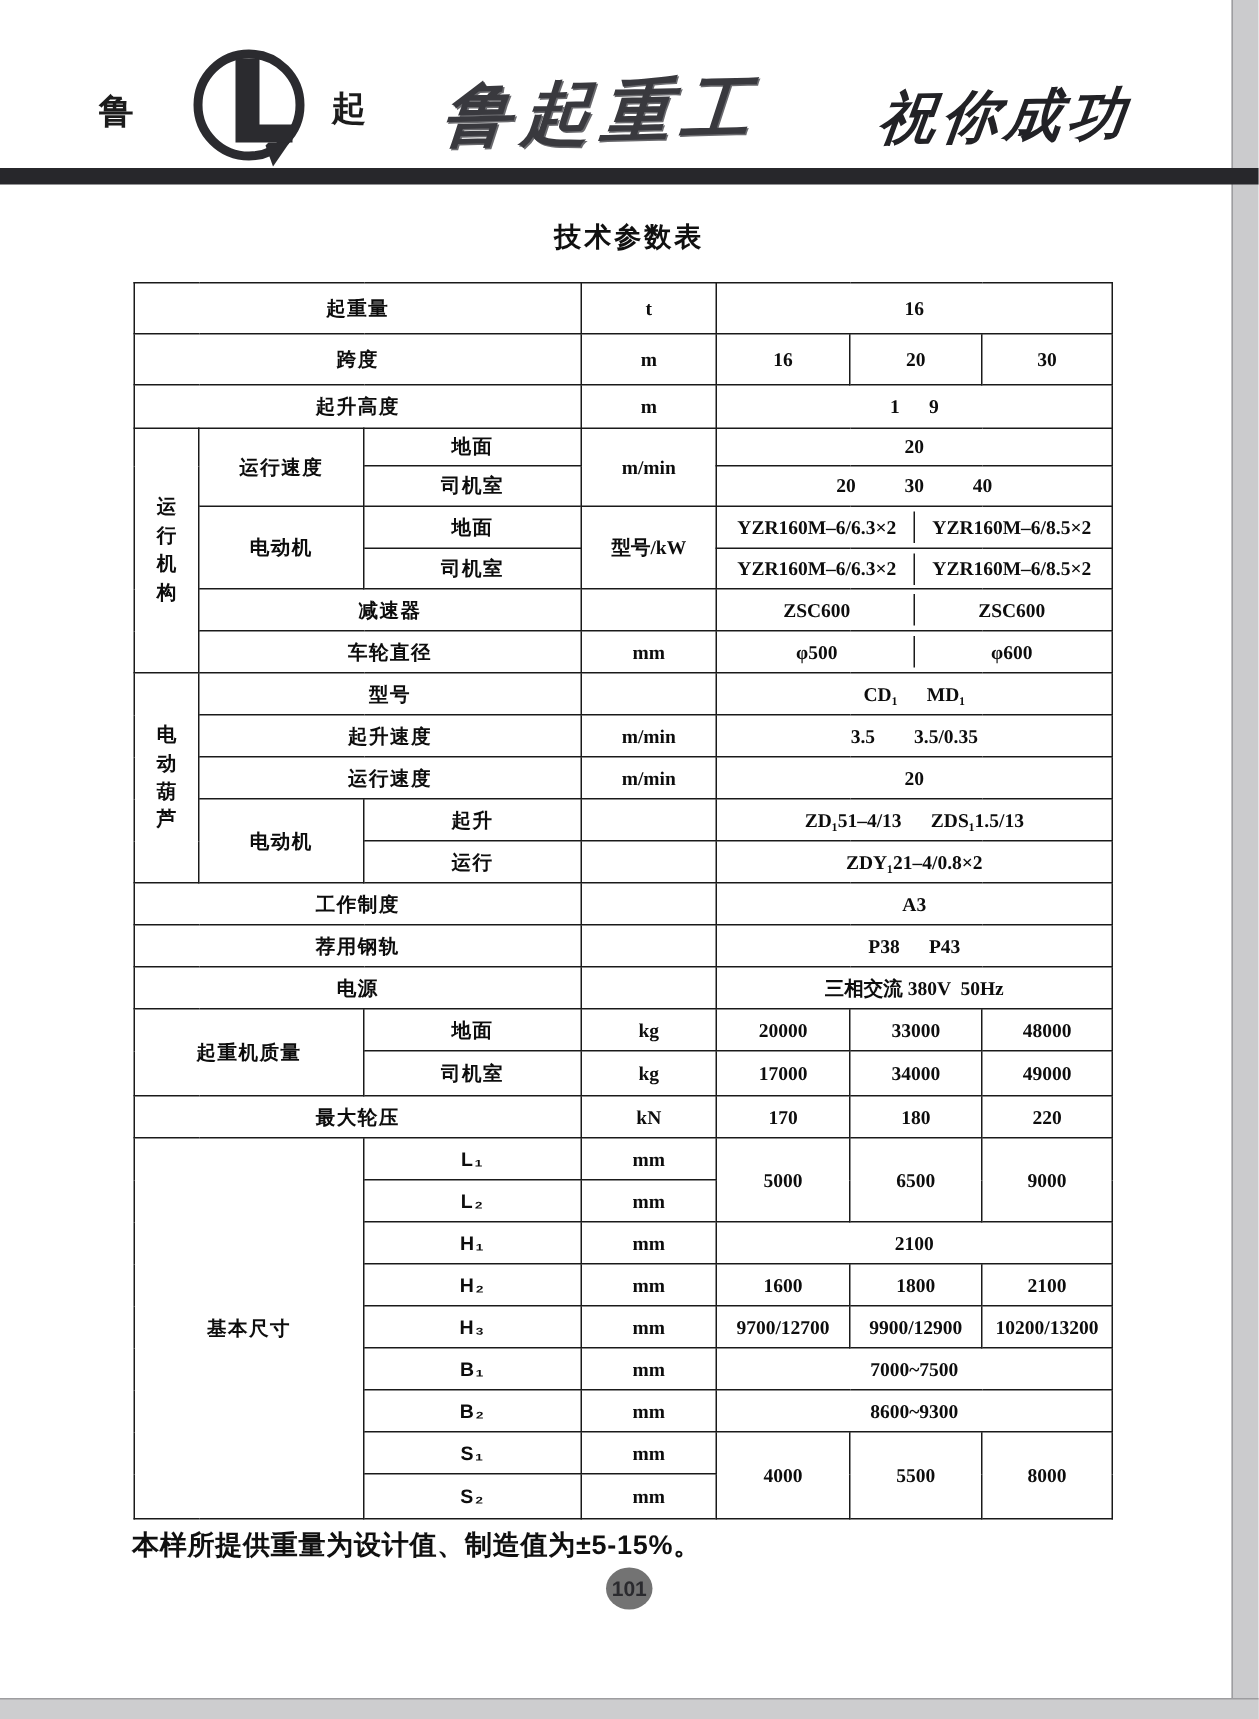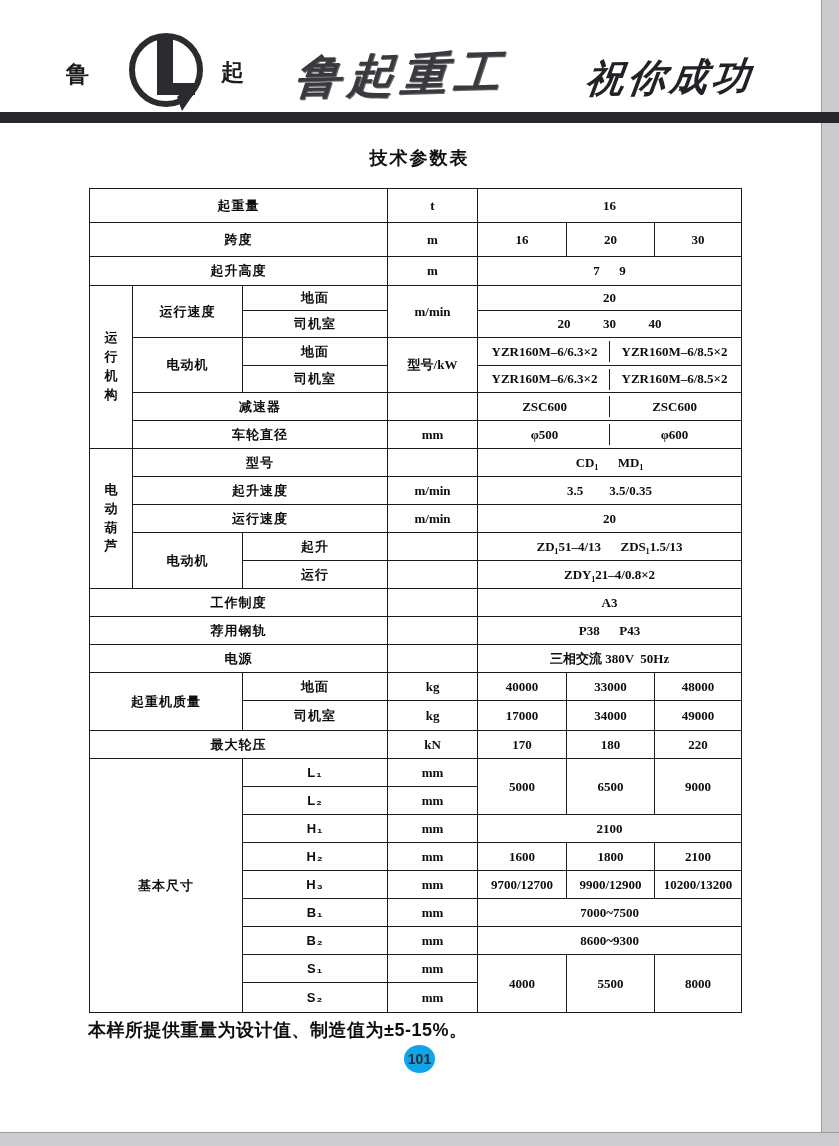--- a/index.html
+++ b/index.html
@@ -46,21 +46,21 @@
   td.unit{font-size:12.5px;}
   td.split{padding:0;}
   td.split .halves{display:flex;width:100%;height:21px;align-items:stretch;}
   td.split .half{flex:1;display:flex;align-items:center;justify-content:center;white-space:pre;}
   td.split .half + .half{border-left:1.6px solid #1a1a1a;}
   
   .footnote{position:absolute;left:88px;top:1018px;z-index:2;
     font-family:"Liberation Sans","DejaVu Sans",sans-serif;
     font-weight:bold;font-size:18px;letter-spacing:0.5px;}
   .page-badge{position:absolute;left:404px;top:1045px;width:31px;height:28px;z-index:2;
-    background:#0ea5e9;border-radius:50%;text-align:center;line-height:28px;
+    background:#737373;border-radius:50%;text-align:center;line-height:28px;
     font-family:"Liberation Sans",sans-serif;font-weight:bold;font-size:14px;color:#2a2a2e;}
 </style>
 </head>
 <body>
 
 <div class="edge-right"></div>
 <div class="edge-bottom"></div>
 
 <div class="hdr">
   <svg class="logo" viewBox="0 0 210 84">
@@ -96,21 +96,21 @@
   <tr class="r34">
     <td class="lab" colspan="3">跨度</td>
     <td class="unit">m</td>
     <td class="val">16</td>
     <td class="val">20</td>
     <td class="val">30</td>
   </tr>
   <tr class="r29">
     <td class="lab" colspan="3">起升高度</td>
     <td class="unit">m</td>
-    <td class="val" colspan="3">7      9</td>
+    <td class="val" colspan="3">1      9</td>
   </tr>
   <tr class="r25">
     <td class="vlabel" rowspan="6">运
 行
 机
 构</td>
     <td class="lab" rowspan="2">运行速度</td>
     <td class="sub-left">地面</td>
     <td class="unit" rowspan="2">m/min</td>
     <td class="val" colspan="3">20</td>
@@ -201,21 +201,21 @@
   </tr>
   <tr class="r28">
     <td class="lab" colspan="3">电源</td>
     <td class="unit"></td>
     <td class="val" colspan="3">三相交流 380V  50Hz</td>
   </tr>
   <tr class="r28">
     <td class="lab" colspan="2" rowspan="2">起重机质量</td>
     <td class="sub-left">地面</td>
     <td class="unit">kg</td>
-    <td class="val">40000</td>
+    <td class="val">20000</td>
     <td class="val">33000</td>
     <td class="val">48000</td>
   </tr>
   <tr class="r30">
     <td class="sub-left">司机室</td>
     <td class="unit">kg</td>
     <td class="val">17000</td>
     <td class="val">34000</td>
     <td class="val">49000</td>
   </tr>

